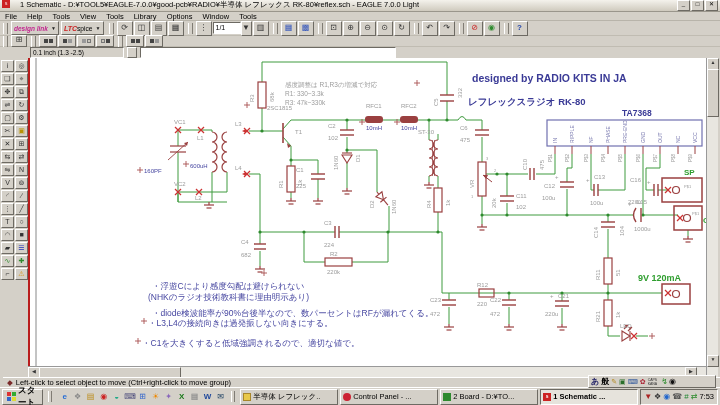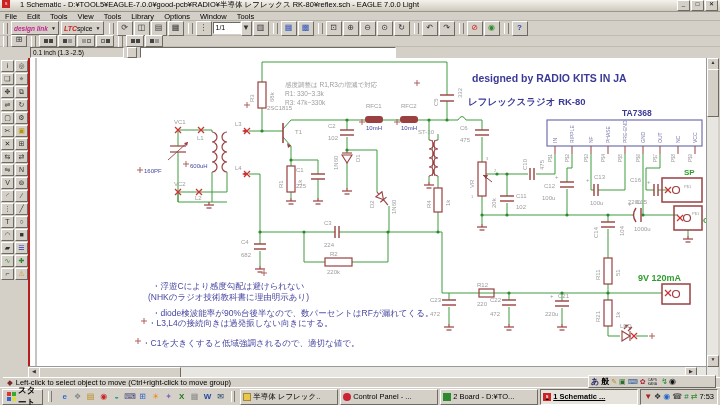--- a/index.html
+++ b/index.html
@@ -75,21 +75,21 @@
   .qli{width:11px;height:11px;font-size:8px;line-height:11px;text-align:center;}
   .ql .qli:nth-child(1){color:#2a6fd4;font-weight:bold;} .ql .qli:nth-child(2){color:#888;}
   .ql .qli:nth-child(3){color:#b8860b;} .ql .qli:nth-child(4){color:#c22;}
   .ql .qli:nth-child(5){color:#2a8;} .ql .qli:nth-child(6){color:#447;}
   .ql .qli:nth-child(7){color:#36c;} .ql .qli:nth-child(8){color:#e80;}
   .ql .qli:nth-child(9){color:#86b;} .ql .qli:nth-child(10){color:#1c7a1c;font-weight:bold;}
   .ql .qli:nth-child(11){color:#888;} .ql .qli:nth-child(12){color:#224a9c;font-weight:bold;}
   .ql .qli:nth-child(13){color:#246;}
   .taskwin{height:14px;flex:0 0 92px;background:#d4d0c8;border:1px solid;border-color:#fff #6d6a63 #6d6a63 #fff;
     display:flex;align-items:center;gap:2px;padding:0 2px;font-size:7.5px;overflow:hidden;white-space:nowrap;}
-  .taskwin.active{border-color:#6d6a63 #fff #fff #6d6a63;background:#e6e3dc;font-weight:bold;text-decoration:underline;}
+  .taskwin.active{border-color:#6d6a63 #fff #fff #6d6a63;background:#e6e3dc;font-weight:bold;}
   .ticon{width:8px;height:8px;flex:0 0 auto;}
   .ti-folder{background:#e8c84a;border:1px solid #a8862a;box-sizing:border-box;}
   .ti-cpl{background:#c23;border-radius:50%;}
   .ti-board{background:#2e8a2e;}
   .ti-sch{background:#c22;color:#fff;font-size:4px;line-height:8px;text-align:center;}
   .tray{height:14px;margin-left:auto;background:#d4d0c8;border:1px solid;border-color:#6d6a63 #fff #fff #6d6a63;
     display:flex;align-items:center;gap:2px;padding:0 3px;font-size:7.5px;}
   .trayico{font-size:8px;}
   .tray .trayico:nth-child(1){color:#a22;} .tray .trayico:nth-child(2){color:#333;}
   .tray .trayico:nth-child(3){color:#26c;} .tray .trayico:nth-child(4){color:#555;}
@@ -127,21 +127,21 @@
   <div class="title-text">1 Schematic - D:¥TOOL5¥EAGLE-7.0.0¥good-pcb¥RADIO¥半導体 レフレックス RK-80¥reflex.sch - EAGLE 7.0.0 Light</div>
   <div class="winbtns">
     <div class="winbtn">_</div>
     <div class="winbtn">□</div>
     <div class="winbtn">✕</div>
   </div>
 </div>
 
 <div class="menubar">
   <span class="menu-item">File</span>
-  <span class="menu-item">Edit</span>
+  <span class="menu-item">Help</span>
   <span class="menu-item">Tools</span>
   <span class="menu-item">View</span>
   <span class="menu-item">Tools</span>
   <span class="menu-item">Library</span>
   <span class="menu-item">Options</span>
   <span class="menu-item">Window</span>
   <span class="menu-item">Tools</span>
 </div>
 
 <div class="tb tb1">

